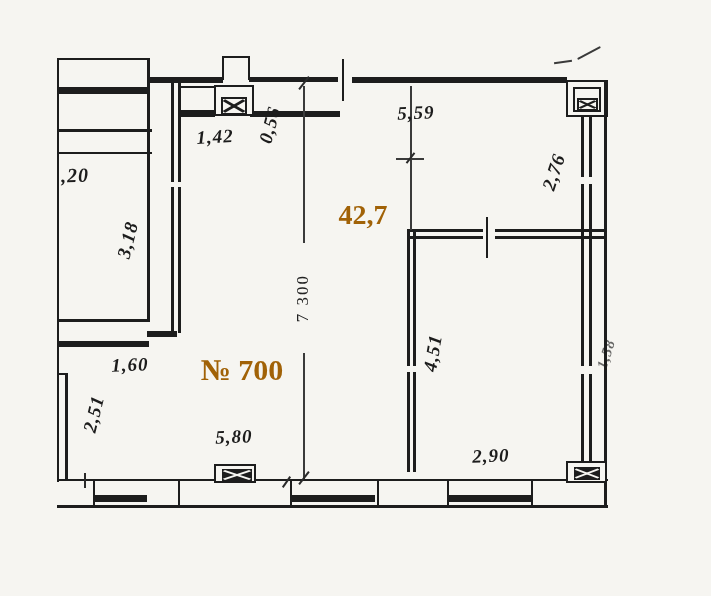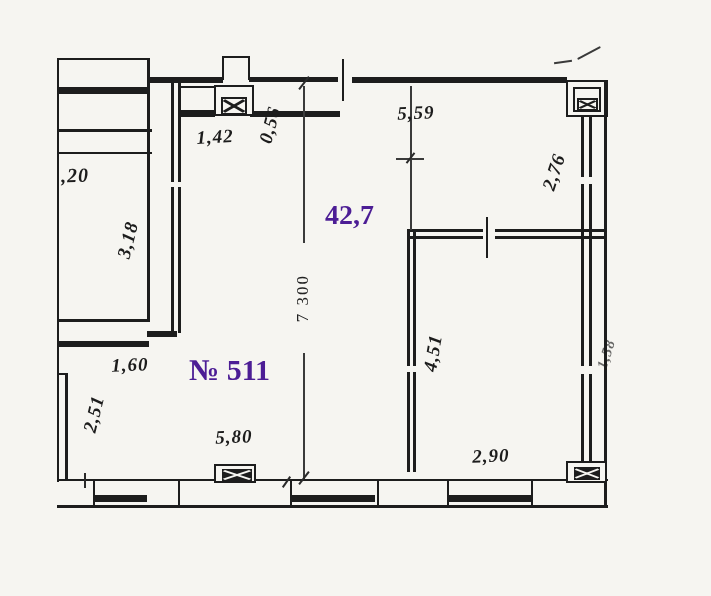--- a/index.html
+++ b/index.html
@@ -15,21 +15,21 @@
   .tick{position:absolute;background:#2a2a2a;}
   .dim{
     position:absolute;font-style:italic;font-weight:bold;font-size:19px;line-height:20px;
     color:#1c1c1c;text-align:center;white-space:nowrap;letter-spacing:1px;
   }
   .dimv{
     position:absolute;font-style:normal;font-weight:normal;font-size:17px;line-height:20px;
     color:#222;text-align:center;white-space:nowrap;letter-spacing:2px;background:#f6f5f1;
   }
   .area{
-    position:absolute;font-weight:bold;color:#4c1d95;text-align:left;white-space:nowrap;
+    position:absolute;font-weight:bold;color:#a16207;text-align:center;white-space:nowrap;
   }
   .xsvg{position:absolute;left:0;top:0;width:100%;height:100%;display:block;}
 </style>
 </head>
 <body>
 
 <div class="page">
 
   <div class="ln" style="left:57px;top:58px;width:2px;height:424px"></div>
   <div class="ln" style="left:57px;top:58px;width:93px;height:2px"></div>
@@ -144,15 +144,15 @@
   <div class="dim" style="left:101px;top:230px;width:54px;transform:rotate(-76deg)">3,18</div>
   <div class="dimv" style="left:248px;top:288px;width:110px;transform:rotate(-90deg)">7 300</div>
   <div class="dim" style="left:103px;top:355px;width:54px;transform:rotate(-2deg)">1,60</div>
   <div class="dim" style="left:67px;top:404px;width:54px;transform:rotate(-76deg)">2,51</div>
   <div class="dim" style="left:206px;top:427px;width:56px;transform:rotate(-2deg)">5,80</div>
   <div class="dim" style="left:406px;top:343px;width:54px;transform:rotate(-80deg)">4,51</div>
   <div class="dim" style="left:464px;top:446px;width:54px;transform:rotate(-2deg)">2,90</div>
   <div class="dim" style="left:582px;top:344px;width:48px;font-size:15px;opacity:.65;transform:rotate(-72deg)">1,58</div>
 
   <div class="area" style="left:325px;top:199px;width:76px;font-size:28px;line-height:32px">42,7</div>
-  <div class="area" style="left:189px;top:353px;width:106px;font-size:30px;line-height:34px">№ 511</div>
+  <div class="area" style="left:189px;top:353px;width:106px;font-size:30px;line-height:34px">№ 700</div>
 
 </div>
 
 </body></html>

